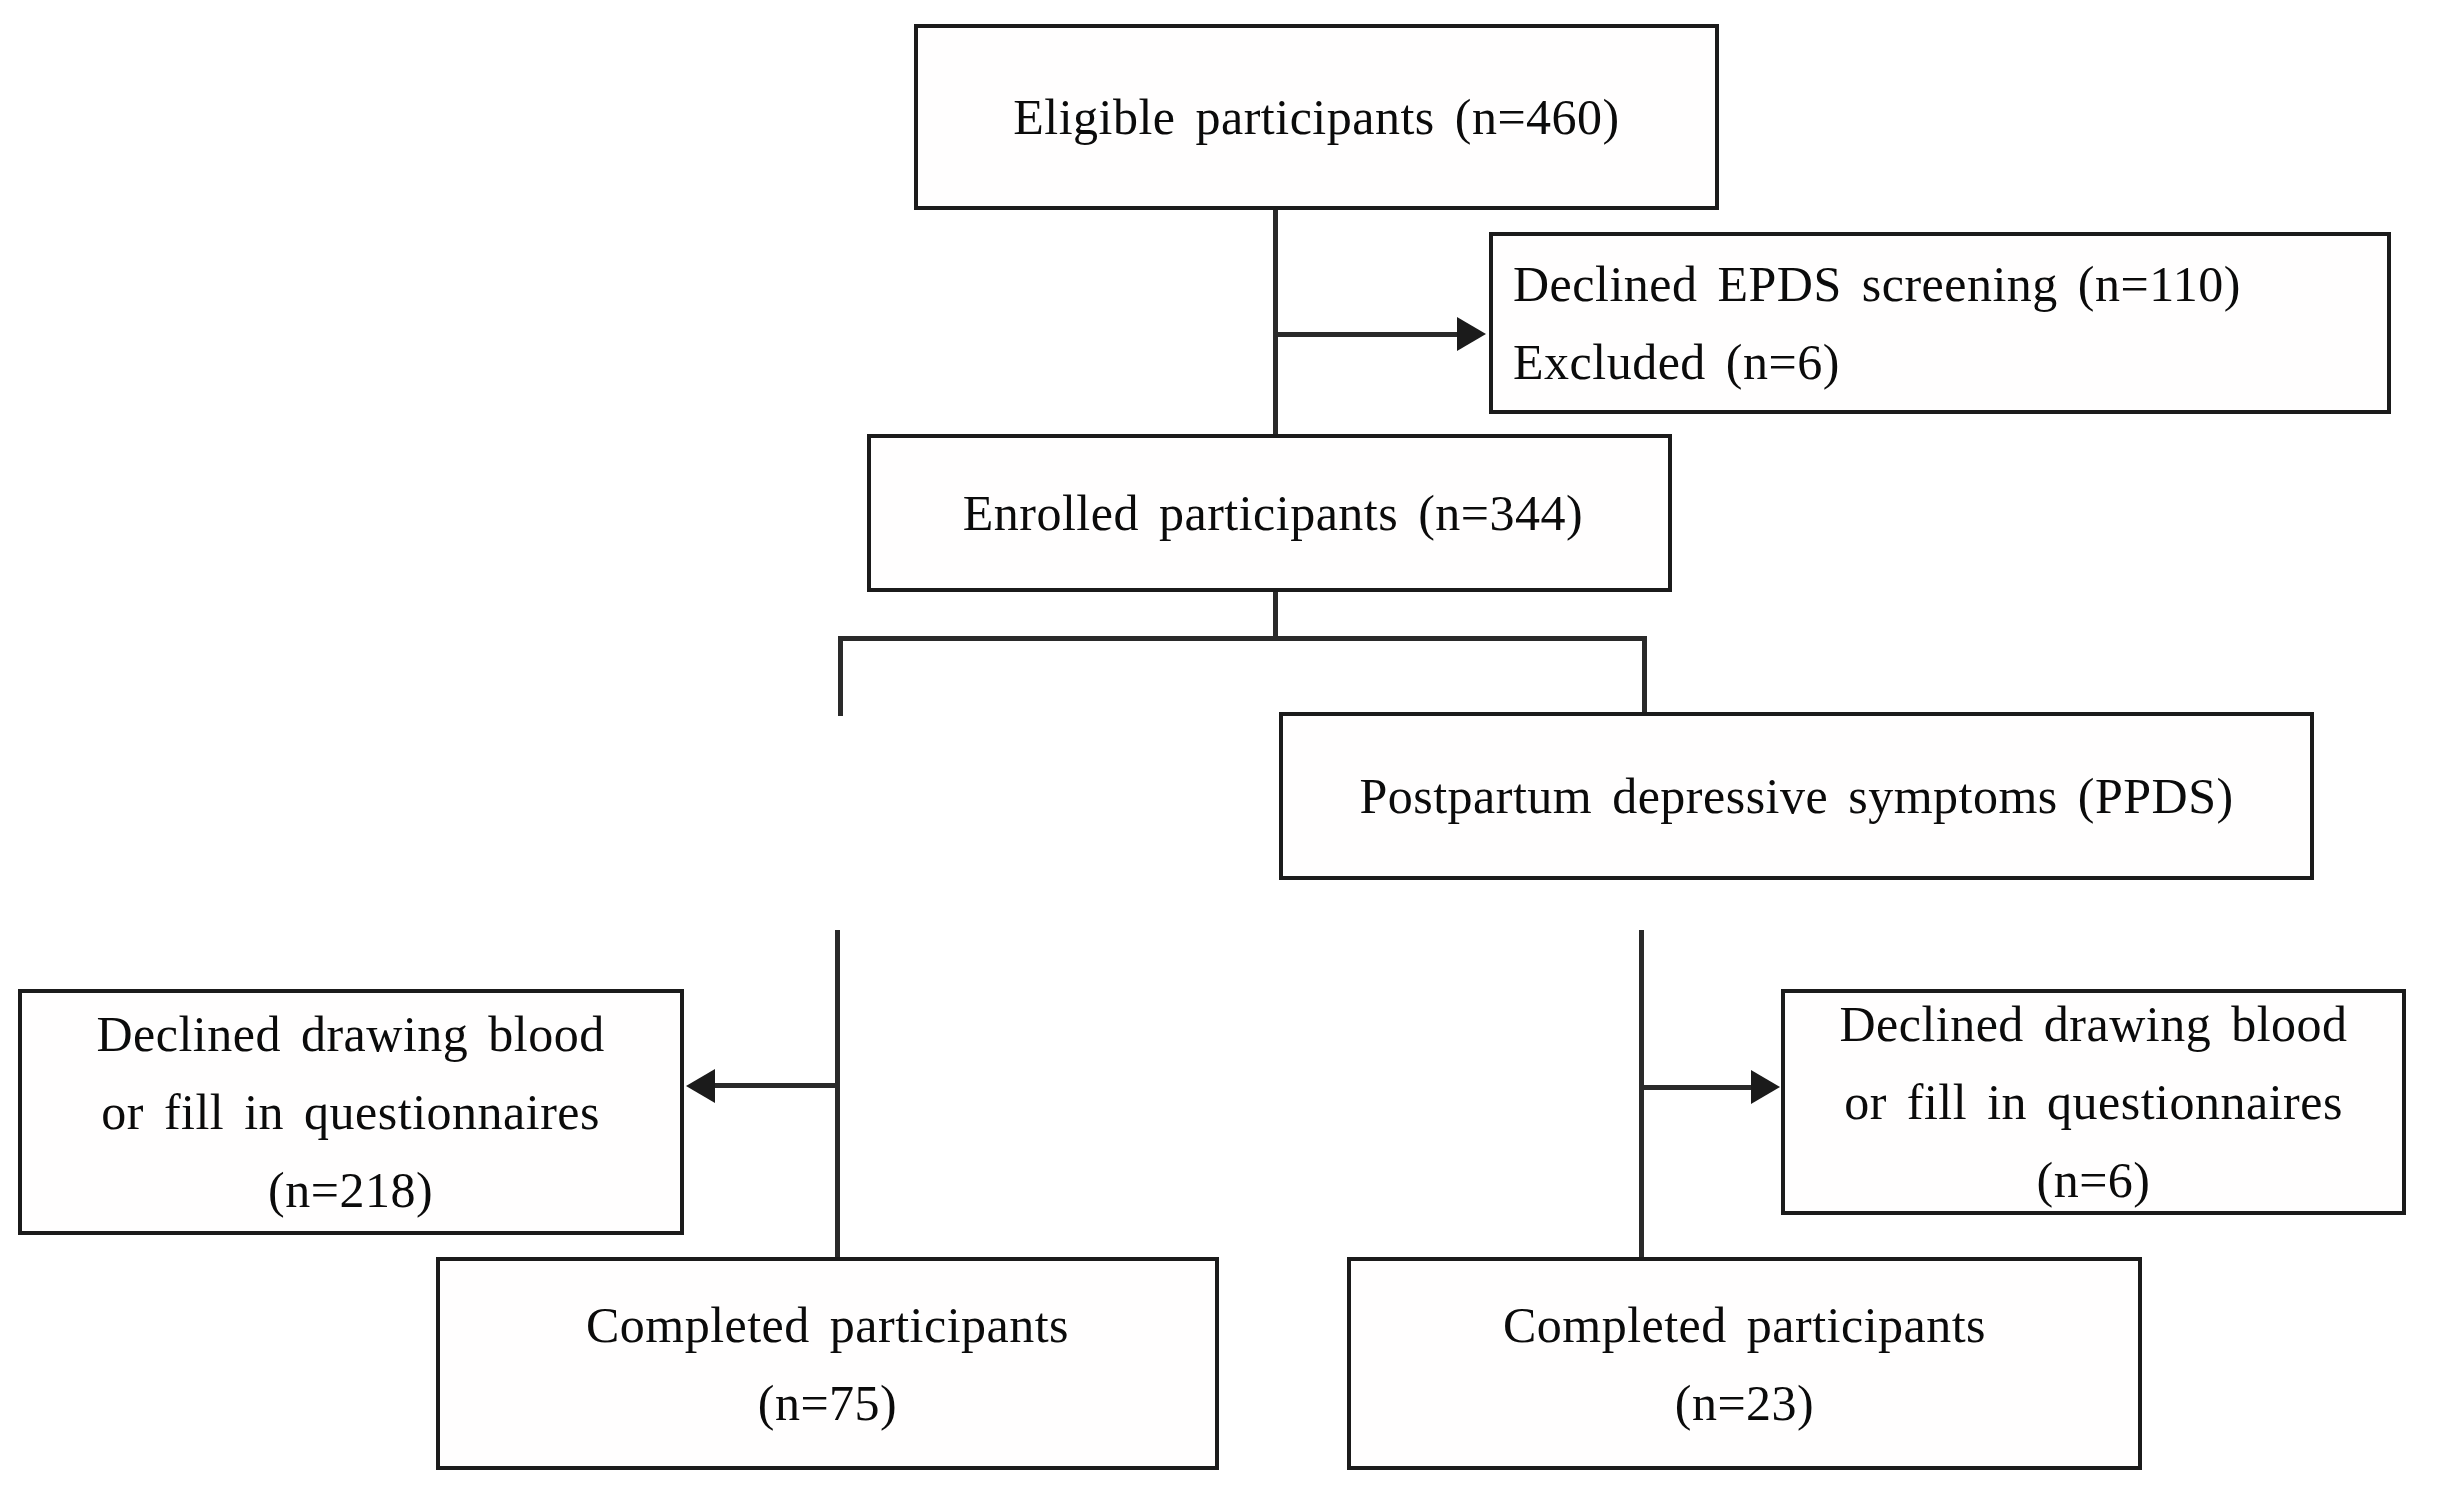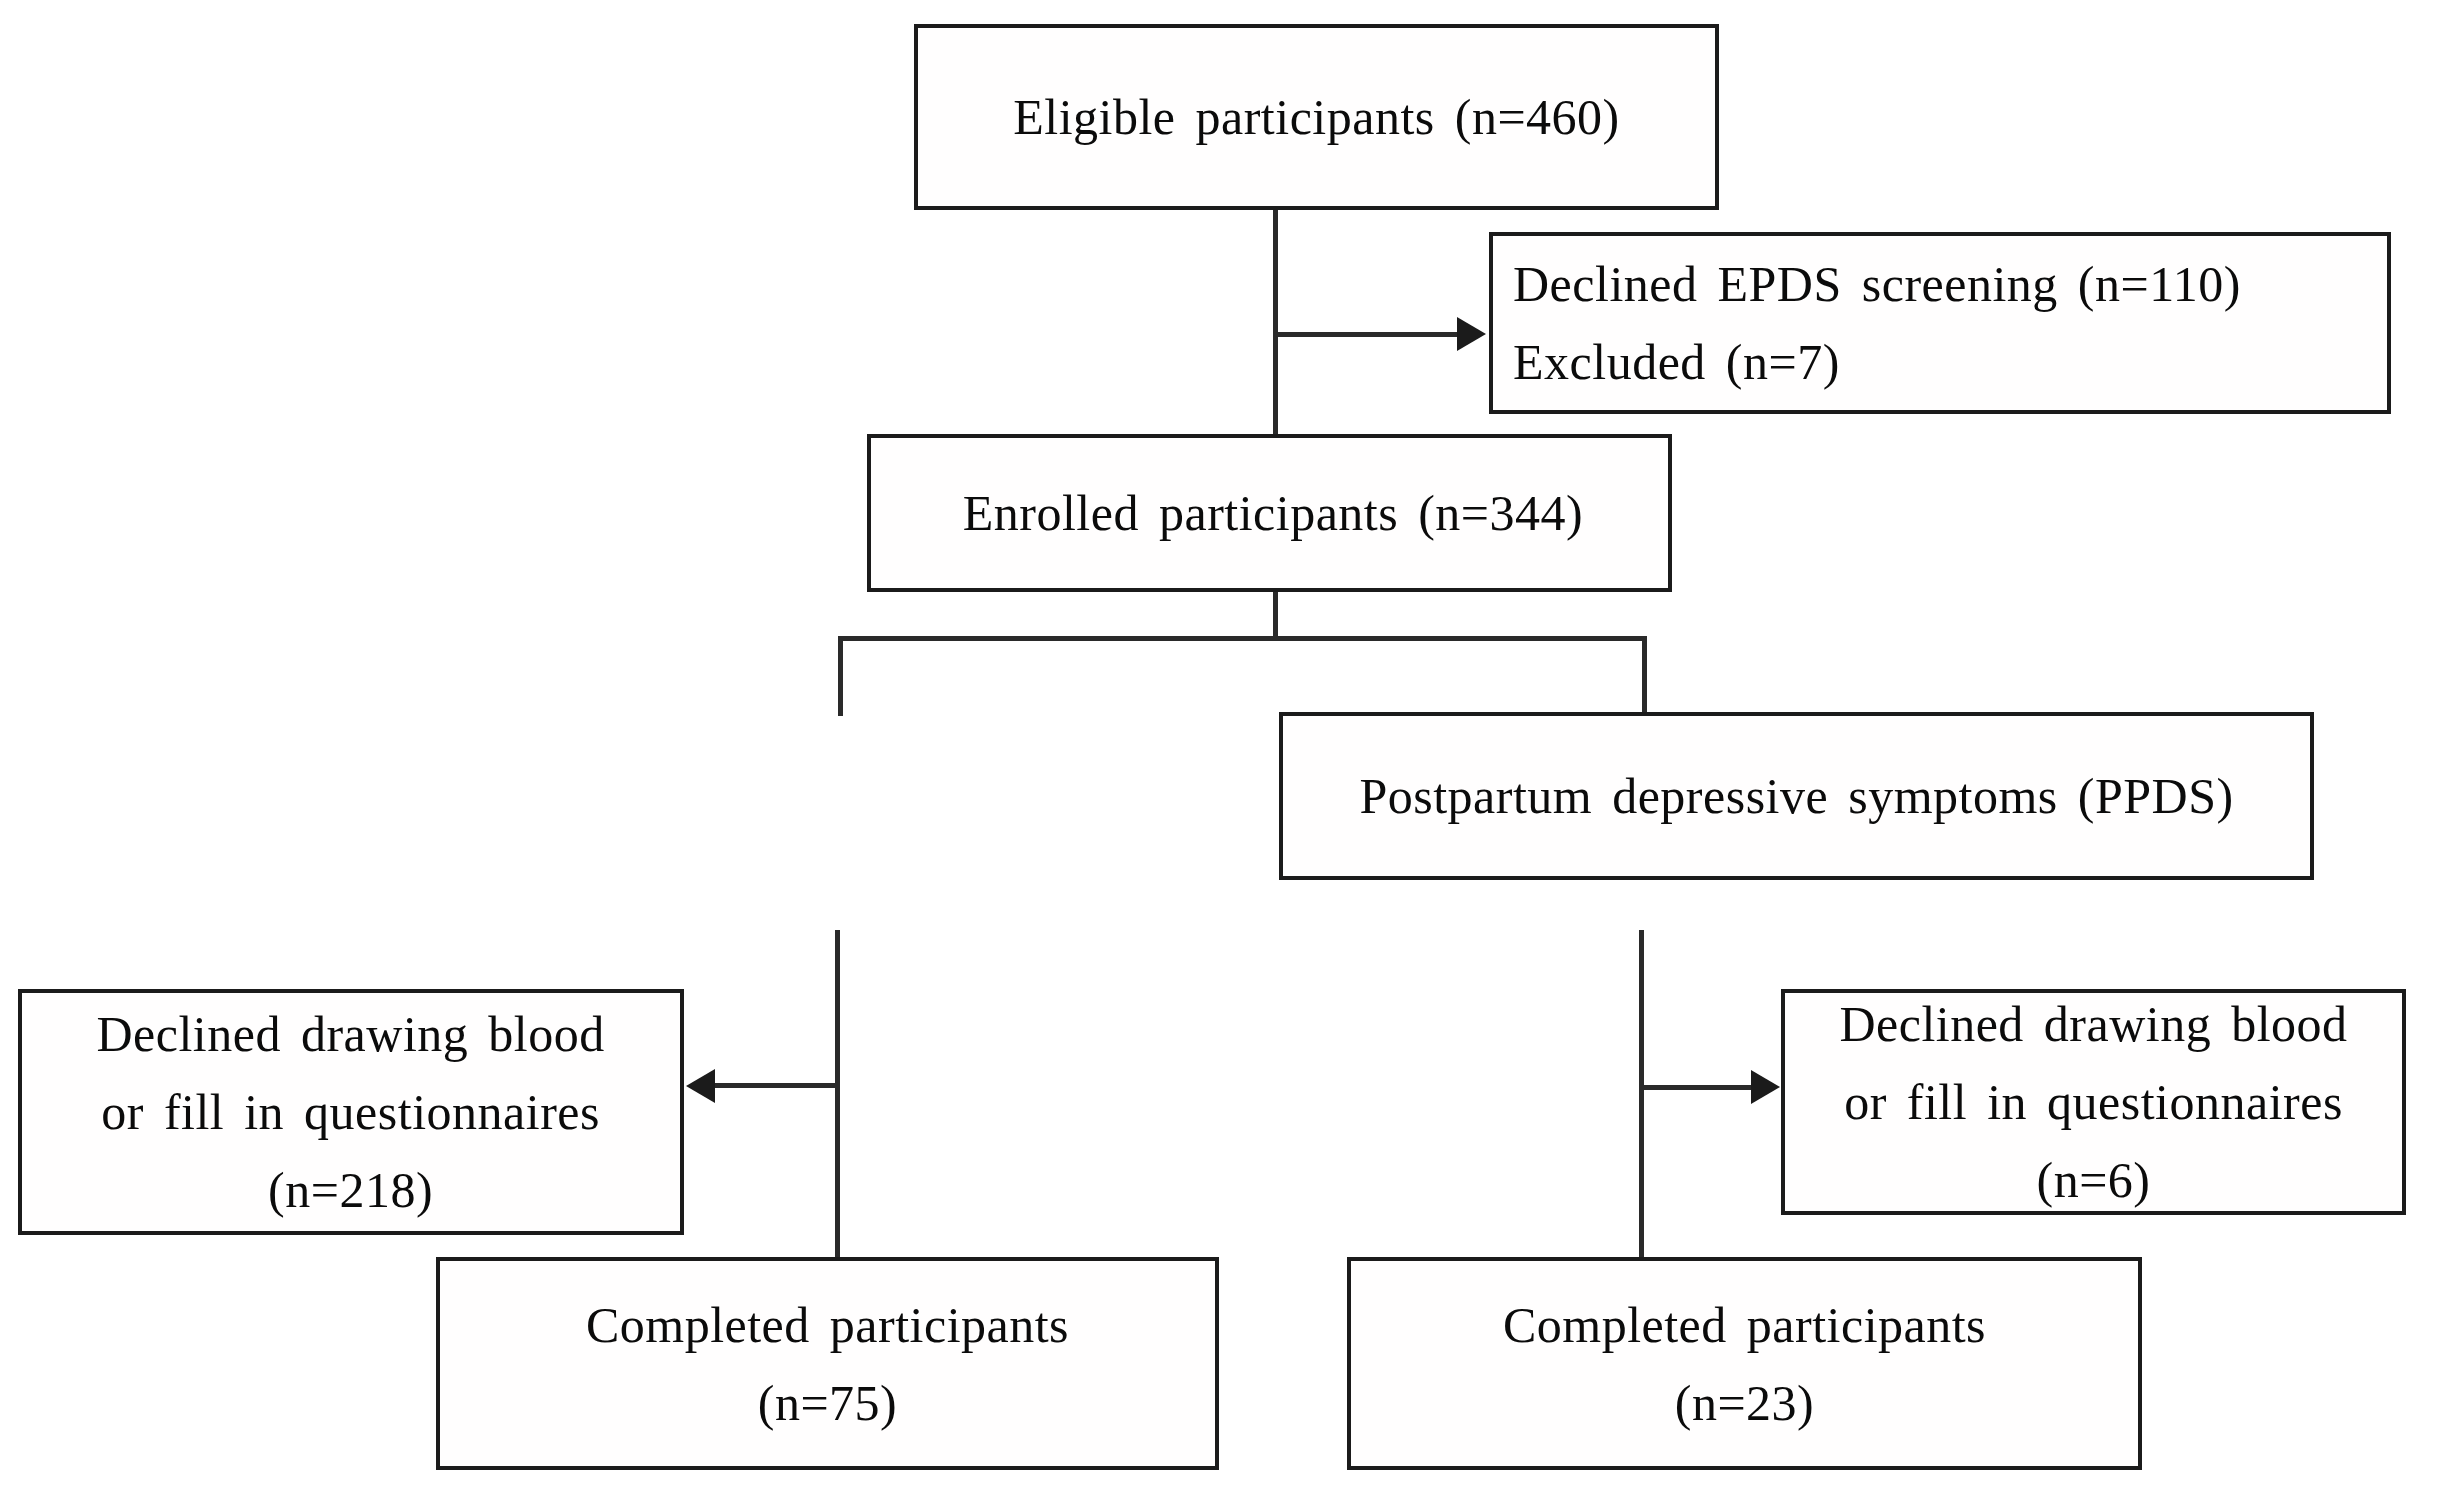--- a/index.html
+++ b/index.html
@@ -75,21 +75,21 @@
   <div class="vline" style="left:1639px; top:930px; height:329px;"></div>
   <div class="hline" style="left:1644px; top:1085px; width:110px;"></div>
   <div class="arrowhead point-right" style="left:1751px; top:1070px;"></div>
 
   <div class="box" style="left:867px; top:24px; width:805px; height:186px;margin-left:47px;">
     <div>Eligible participants (n=460)</div>
   </div>
 
   <div class="box align-left" style="left:1489px; top:232px; width:902px; height:182px;padding-left:20px;">
     <div>Declined EPDS screening (n=110)</div>
-    <div>Excluded (n=7)</div>
+    <div>Excluded (n=6)</div>
   </div>
 
   <div class="box" style="left:867px; top:434px; width:805px; height:158px;padding-left:7px;">
     <div>Enrolled participants (n=344)</div>
   </div>
 
 
   <div class="box" style="left:1279px; top:712px; width:1035px; height:168px;">
     <div>Postpartum depressive symptoms (PPDS)</div>
   </div>

